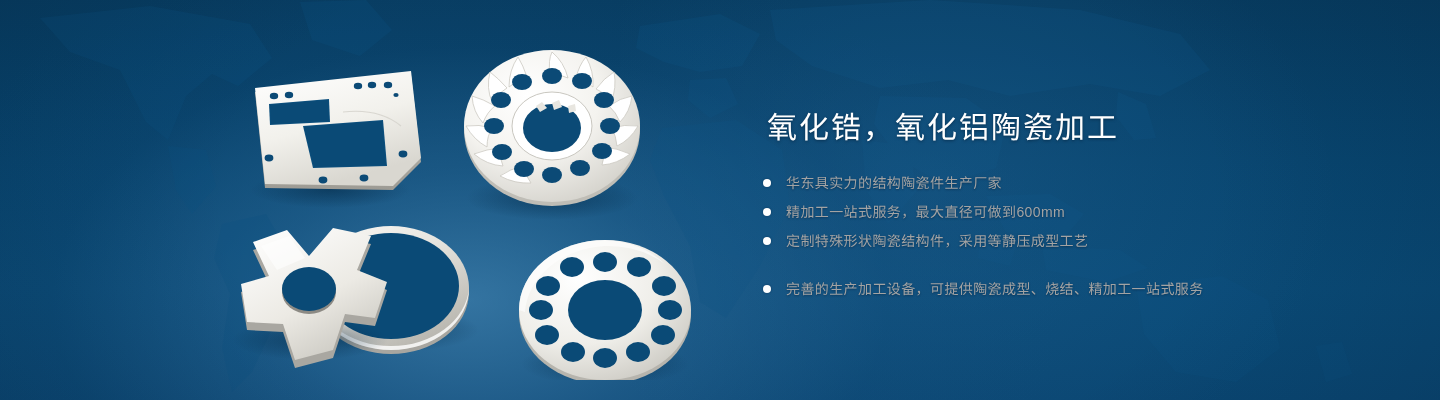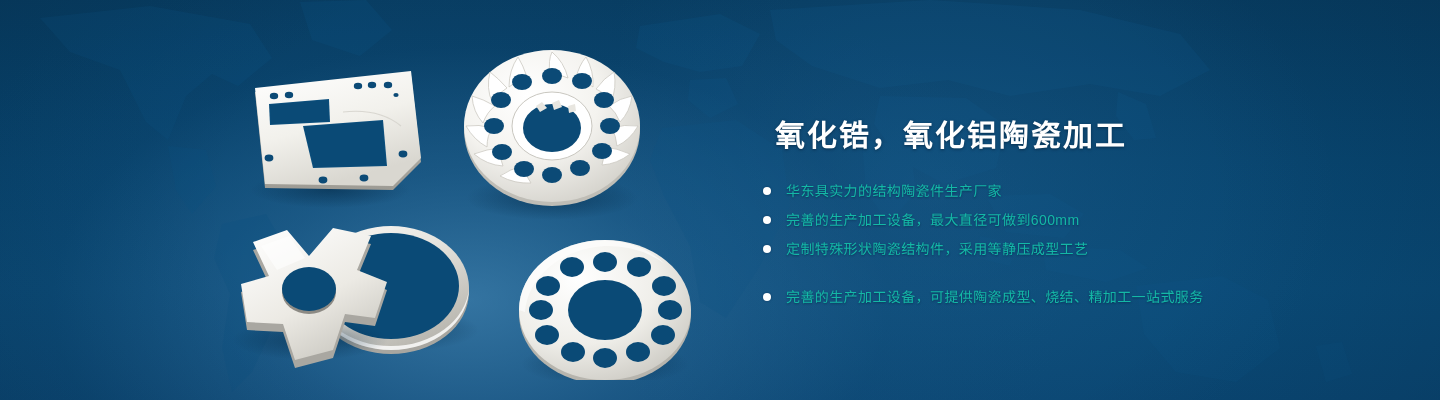--- a/index.html
+++ b/index.html
@@ -63,41 +63,41 @@
   .products svg { width: 100%; height: 100%; display: block; }
 
   
   .copy {
     position: absolute;
     left: 763px;
     top: 106px;
     width: 620px;
   }
   .headline {
-    margin: 12px;
+    margin: 4px;
     font-size: 30px;
-    font-weight: bold;
+    font-weight: normal;
     letter-spacing: 2px;
     color: #ffffff;
     line-height: 1.2;
     text-shadow: 0 1px 3px rgba(0,25,48,0.55);
     white-space: nowrap;
   }
   .bullets {
     list-style: none;
     margin: 28px 0 0 0;
     padding: 0;
   }
   .bullets li {
     position: relative;
     padding-left: 23px;
     margin-bottom: 11px;
     font-size: 14px;
     line-height: 18px;
-    color: #14b8a6;
+    color: #a3a3a3;
     letter-spacing: 0.4px;
     text-shadow: 0 1px 2px rgba(0,25,48,0.45);
     white-space: nowrap;
   }
   .bullets li:last-child { margin-bottom: 0; margin-top: 30px; }
   .bullet-dot {
     position: absolute;
     left: 0;
     top: 5px;
     width: 8px;
@@ -316,21 +316,21 @@
   <div class="copy">
     <h1 class="headline">氧化锆，氧化铝陶瓷加工</h1>
 
     <ul class="bullets">
       <li>
         <span class="bullet-dot"></span>
         <span>华东具实力的结构陶瓷件生产厂家</span>
       </li>
       <li>
         <span class="bullet-dot"></span>
-        <span>完善的生产加工设备，最大直径可做到600mm</span>
+        <span>精加工一站式服务，最大直径可做到600mm</span>
       </li>
       <li>
         <span class="bullet-dot"></span>
         <span>定制特殊形状陶瓷结构件，采用等静压成型工艺</span>
       </li>
       <li>
         <span class="bullet-dot"></span>
         <span>完善的生产加工设备，可提供陶瓷成型、烧结、精加工一站式服务</span>
       </li>
     </ul>

